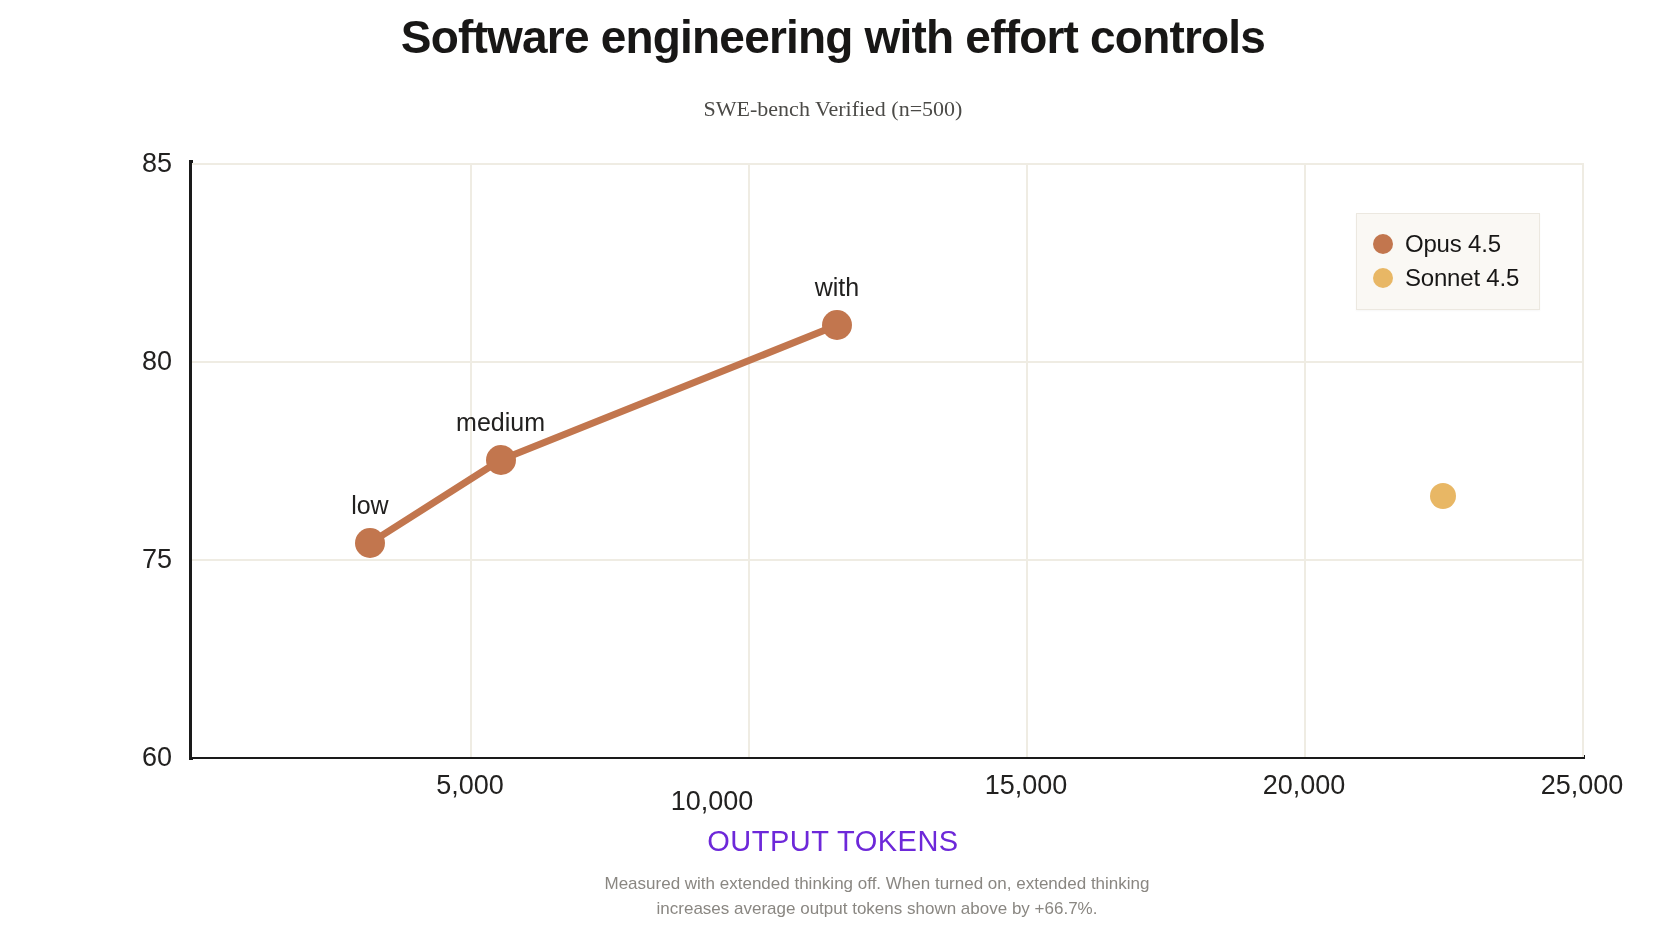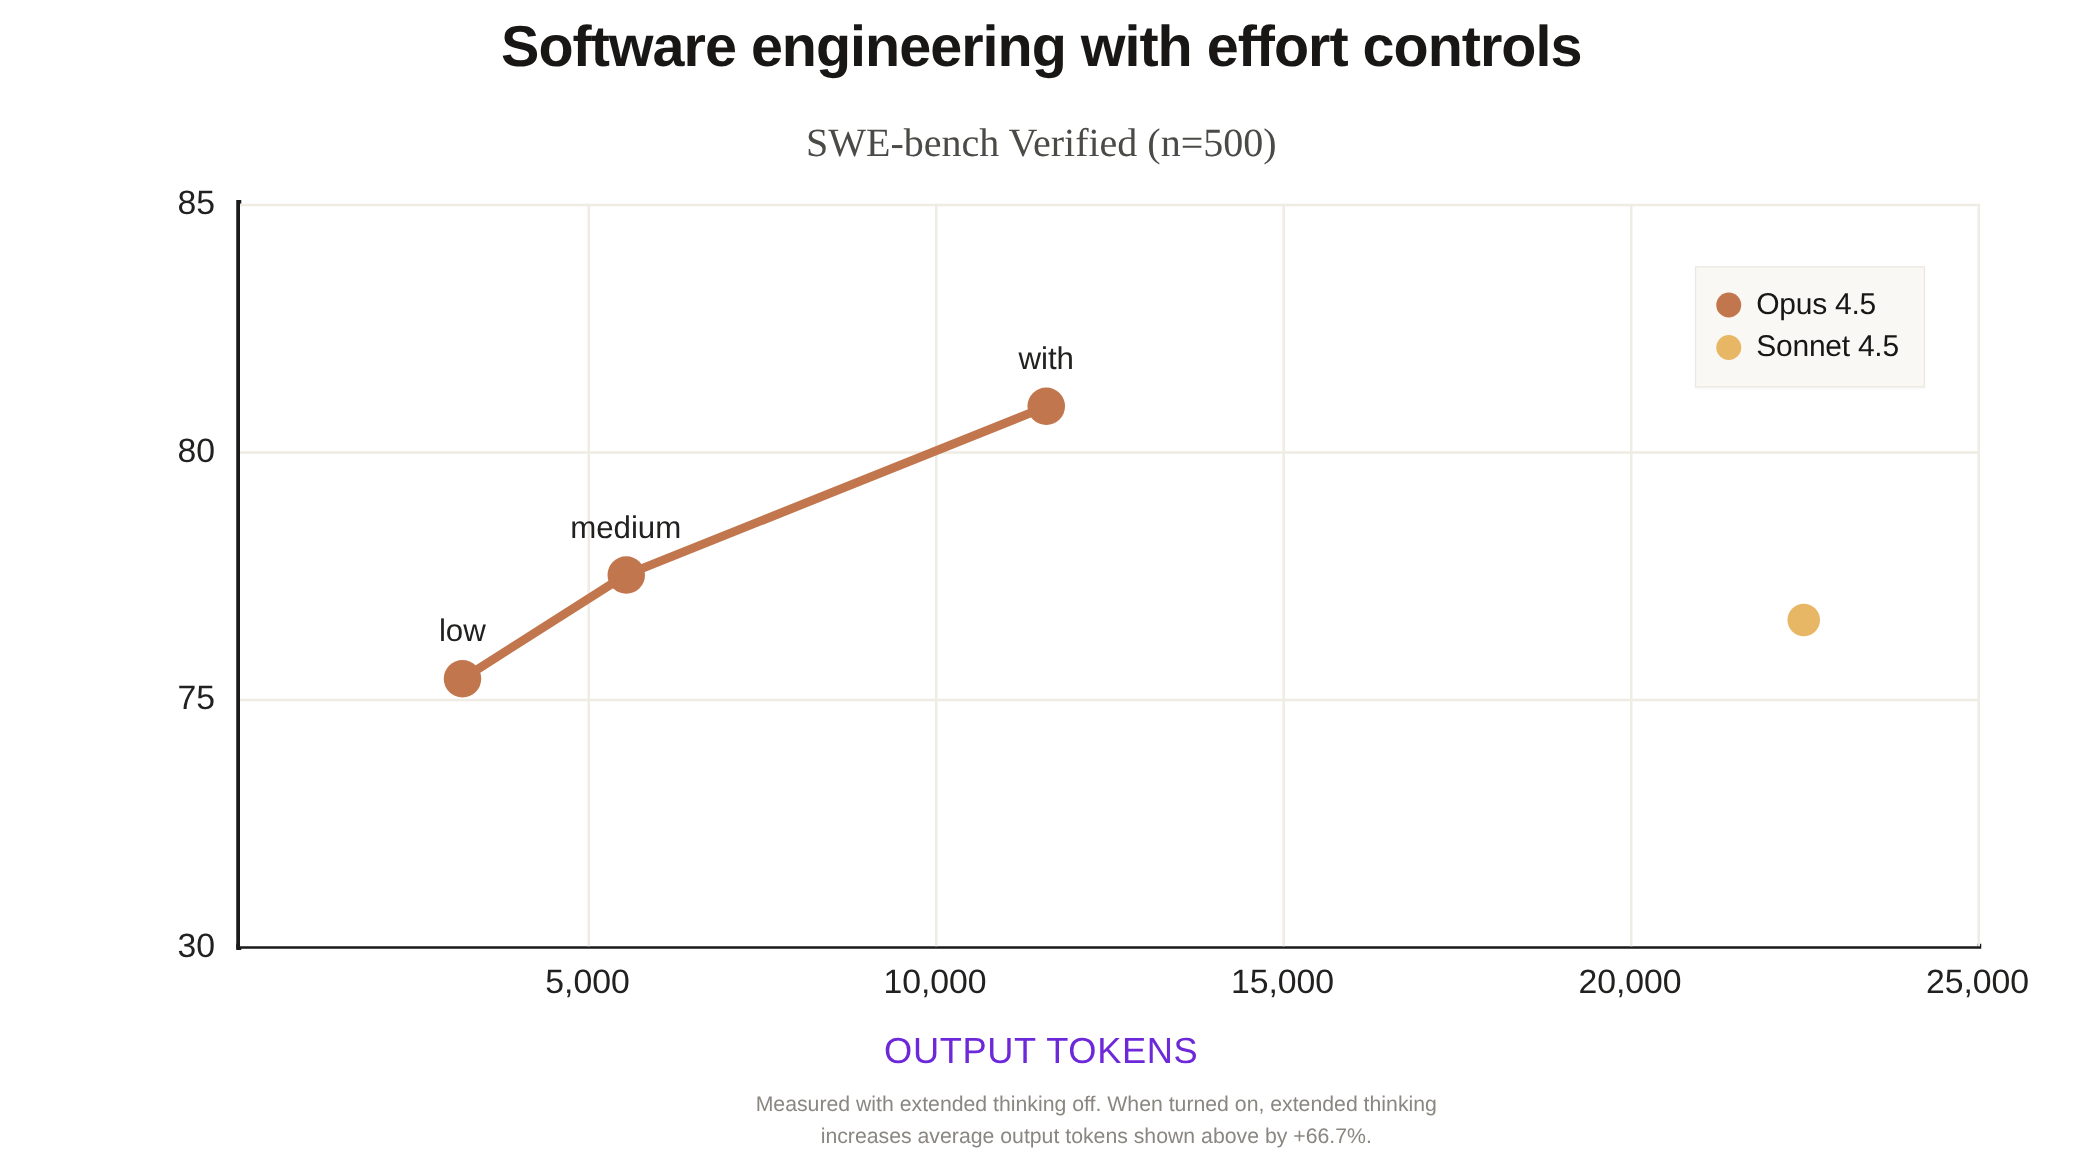--- a/index.html
+++ b/index.html
@@ -17,21 +17,21 @@
     text-align: center;
     font-family: "Liberation Sans", sans-serif;
     font-size: 46px; font-weight: 700; letter-spacing: -0.8px;
     color: #181716;
     line-height: 1.12;
   }
   .chart-subtitle {
     position: absolute; left: 0; top: 96px; width: 1666px;
     text-align: center;
     font-family: "Liberation Serif", serif;
-    font-size: 32px; font-weight: 400;
+    font-size: 22px; font-weight: 400;
     color: #4b4a47;
   }
 
   
   .plot {
     position: absolute;
     left: 192px; top: 163px;
     width: 1390px; height: 594px;
     background: #ffffff;
   }
@@ -154,28 +154,28 @@
         <div class="dot-label" style="left: 177.92px; top: 357.16px;">low</div>
         <div class="dot" title="Opus 4.5" style="left: 308.58px; top: 297px; width: 30px; height: 30px; background: rgb(194, 118, 78);"></div>
         <div class="dot-label" style="left: 308.58px; top: 274px;">medium</div>
         <div class="dot" title="Opus 4.5" style="left: 644.96px; top: 162.36px; width: 30px; height: 30px; background: rgb(194, 118, 78);"></div>
         <div class="dot-label" style="left: 644.96px; top: 139.36px;">with</div>
         <div class="dot" title="Sonnet 4.5" style="left: 1251px; top: 332.64px; width: 26px; height: 26px; background: rgb(232, 183, 101);"></div>
       </div>
   </div>
 
   <div id="yticks">
-      <div class="ytick" style="top: 757px;">30</div>
+      <div class="ytick" style="top: 757px;">60</div>
       <div class="ytick" style="top: 559px;">75</div>
       <div class="ytick" style="top: 361px;">80</div>
       <div class="ytick" style="top: 163px;">85</div>
     </div>
   <div id="xticks">
       <div class="xtick" style="left: 470px;">5,000</div>
-      <div class="xtick" style="left: 748px;">10,000</div>
+      <div class="xtick" style="left: 712px; margin-top: 16px;">10,000</div>
       <div class="xtick" style="left: 1026px;">15,000</div>
       <div class="xtick" style="left: 1304px;">20,000</div>
       <div class="xtick" style="left: 1582px;">25,000</div>
     </div>
 
   <div class="xlabel">OUTPUT TOKENS</div>
 
   <div class="footnote">
     <span>Measured with extended thinking off. When turned on, extended thinking</span>
     <span>increases average output tokens shown above by +66.7%.</span>

